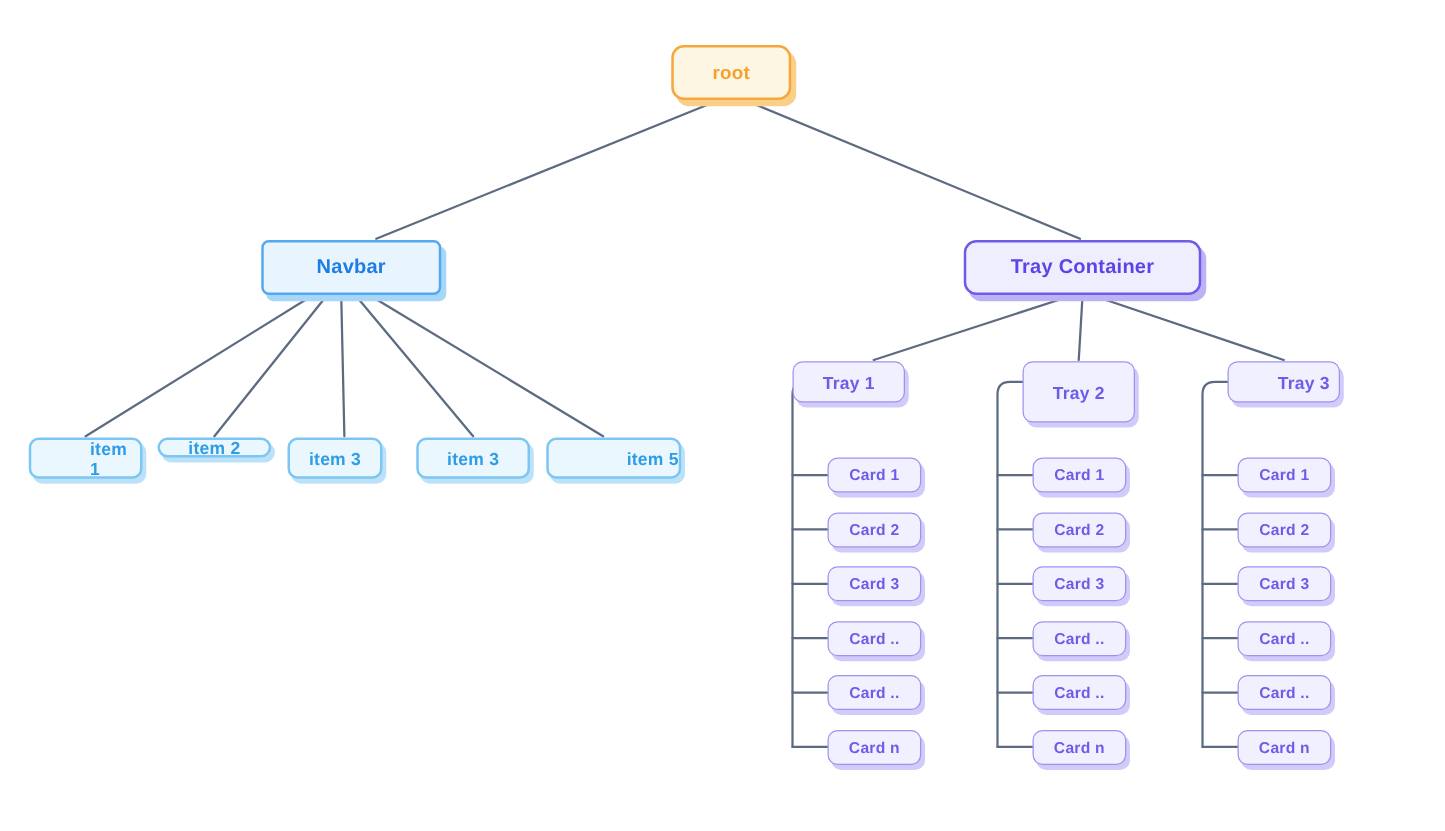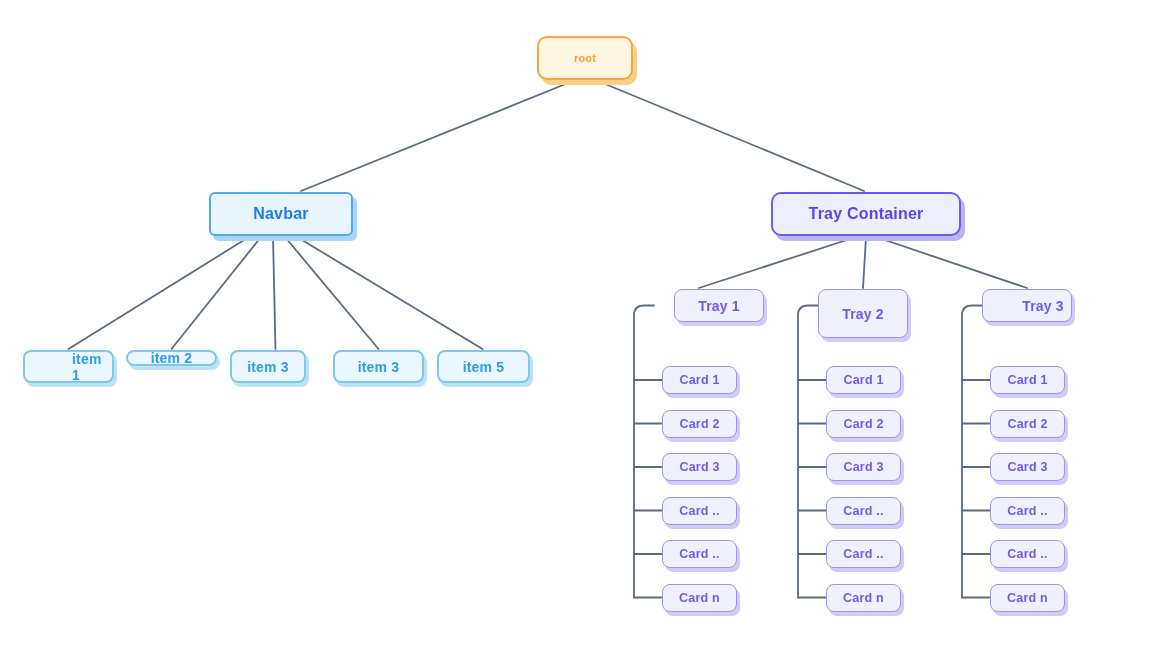--- a/index.html
+++ b/index.html
@@ -6,21 +6,21 @@
   body{width:1156px;height:665px;overflow:hidden;font-family:"Liberation Sans",sans-serif;}
   .canvas{position:relative;width:1156px;height:665px;background:#ffffff;}
   svg.wires{position:absolute;left:0;top:0;z-index:0;}
   svg.wires path{fill:none;stroke:var(--connector,#5d6b80);stroke-width:1.8;stroke-linecap:round;stroke-linejoin:round;}
   .node{
     position:absolute;z-index:1;box-sizing:border-box;
     display:flex;align-items:center;justify-content:center;
     font-weight:bold;letter-spacing:.2px;cursor:default;
   }
   .node-root{
-    left:537px;top:36px;width:96px;height:44px;border-radius:10px;font-size:11px;
+    left:537px;top:36px;width:96px;height:44px;border-radius:10px;font-size:15px;
     background:var(--root-bg);border:2px solid var(--root-border);color:var(--root-text);
     box-shadow:4px 5px 0 var(--root-shadow);
   }
   .node-navbar{
     left:209px;top:192px;width:144px;height:44px;border-radius:6px;font-size:16px;
     background:var(--navbar-bg);border:2px solid var(--navbar-border);color:var(--navbar-text);
     box-shadow:4px 5px 0 var(--navbar-shadow);
   }
   .node-trayc{
     left:771px;top:192px;width:190px;height:44px;border-radius:10px;font-size:16px;
@@ -99,24 +99,24 @@
     </div>
     <div class="node node-item" style="left: 126px; top: 350px; width: 91px; height: 16px;">
       <span>item 2</span>
     </div>
     <div class="node node-item" style="left: 230px; top: 350px; width: 76px; height: 33px;">
       <span>item 3</span>
     </div>
     <div class="node node-item" style="left: 333px; top: 350px; width: 91px; height: 33px;">
       <span>item 3</span>
     </div>
-    <div class="node node-item" style="left: 437px; top: 350px; width: 93px; height: 33px;">
+    <div class="node node-item" style="left: 437px; top: 350px; width: 108px; height: 33px; justify-content: flex-end;">
       <span>item 5</span>
     </div>
-    <div class="node node-tray" style="left: 674px; top: 289px; width: 90px; height: 33px;">
+    <div class="node node-tray" style="left: 634px; top: 289px; width: 90px; height: 33px;">
       <span>Tray 1</span>
     </div>
     <div class="node node-card" style="left: 662px; top: 366px; width: 75px; height: 28px;">
       <span>Card 1</span>
     </div>
     <div class="node node-card" style="left: 662px; top: 410px; width: 75px; height: 28px;">
       <span>Card 2</span>
     </div>
     <div class="node node-card" style="left: 662px; top: 453px; width: 75px; height: 28px;">
       <span>Card 3</span>

